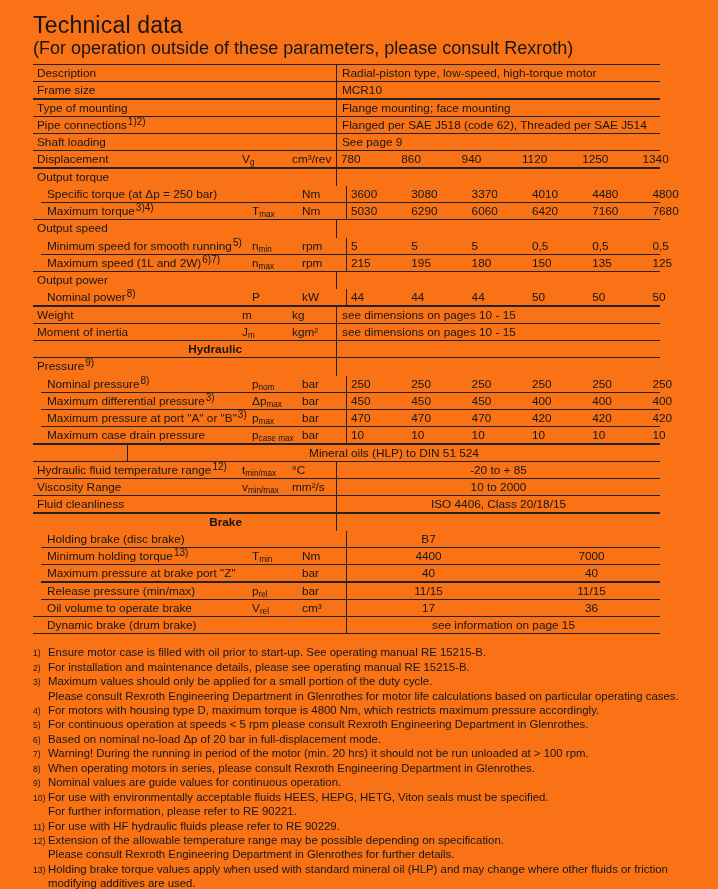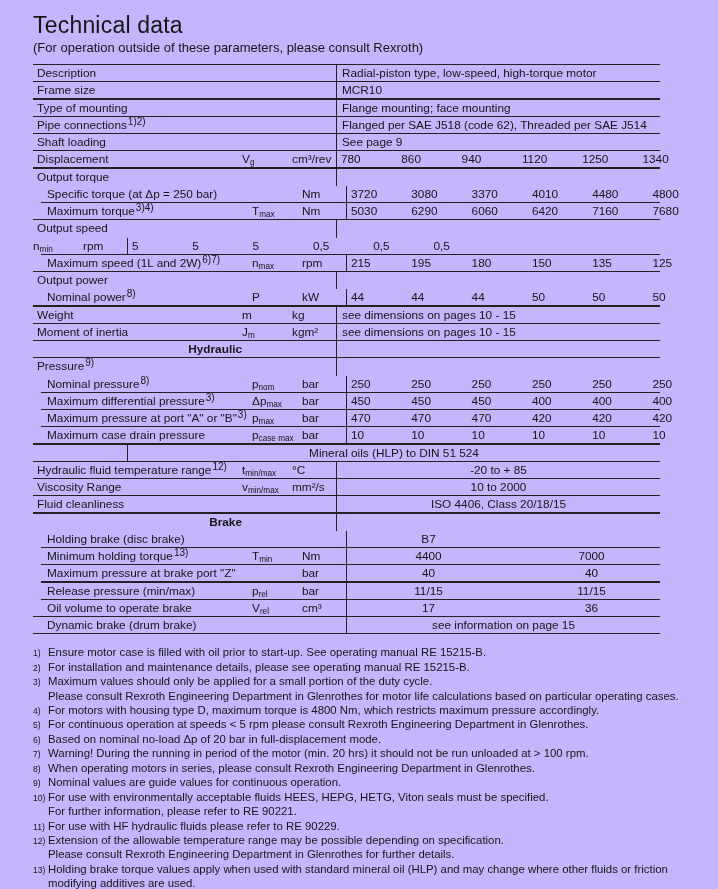--- a/index.html
+++ b/index.html
@@ -3,24 +3,24 @@
 <meta charset="utf-8">
 <style>
   html,body{margin:0;padding:0;background:#fff;}
   body{
     width:718px;height:889px;
     font-family:"Liberation Sans","DejaVu Sans",sans-serif;
     color:#161616;
     -webkit-font-smoothing:antialiased;
     overflow:hidden;
   }
-  .page{position:relative;width:718px;height:889px;background:#c4b5fd;}
+  .page{position:relative;width:718px;height:889px;background:#f97316;}
   .header{padding:13px 0 0 33px;}
   .title{font-size:23px;line-height:25px;font-weight:normal;letter-spacing:0.2px;}
-  .subtitle{font-size:13px;line-height:16px;margin-top:2px;}
+  .subtitle{font-size:18px;line-height:16px;margin-top:2px;}
 
   .ttable{
     margin:8px 0 0 33px;
     width:627px;
     border-top:1.2px solid #222;
     font-size:11.8px;
   }
   .row{
     position:relative;
     display:flex;
@@ -117,21 +117,21 @@
         <div class="c-label"><span>Output torque</span></div>
         <div class="c-sym"></div>
         <div class="c-unit"></div>
         <div class="c-vals"></div>
       </div>
       <div class="row b-indent ind">
         <div class="c-label"><span>Specific torque (at Δp = 250 bar)</span></div>
         <div class="c-sym"></div>
         <div class="c-unit">Nm</div>
         <div class="c-vals">
-          <div class="vc">3720</div>
+          <div class="vc">3600</div>
           <div class="vc">3080</div>
           <div class="vc">3370</div>
           <div class="vc">4010</div>
           <div class="vc">4480</div>
           <div class="vc">4800</div>
         </div>
       </div>
       <div class="row b-full ind">
         <div class="c-label"><span>Maximum torque</span><sup>3)4)</sup></div>
         <div class="c-sym"><span>T</span><sub>max</sub></div>
@@ -145,20 +145,21 @@
           <div class="vc">7680</div>
         </div>
       </div>
       <div class="row b-none">
         <div class="c-label"><span>Output speed</span></div>
         <div class="c-sym"></div>
         <div class="c-unit"></div>
         <div class="c-vals"></div>
       </div>
       <div class="row b-indent ind">
+        <div class="c-label"><span>Minimum speed for smooth running</span><sup>5)</sup></div>
         <div class="c-sym"><span>n</span><sub>min</sub></div>
         <div class="c-unit">rpm</div>
         <div class="c-vals">
           <div class="vc">5</div>
           <div class="vc">5</div>
           <div class="vc">5</div>
           <div class="vc">0,5</div>
           <div class="vc">0,5</div>
           <div class="vc">0,5</div>
         </div>

